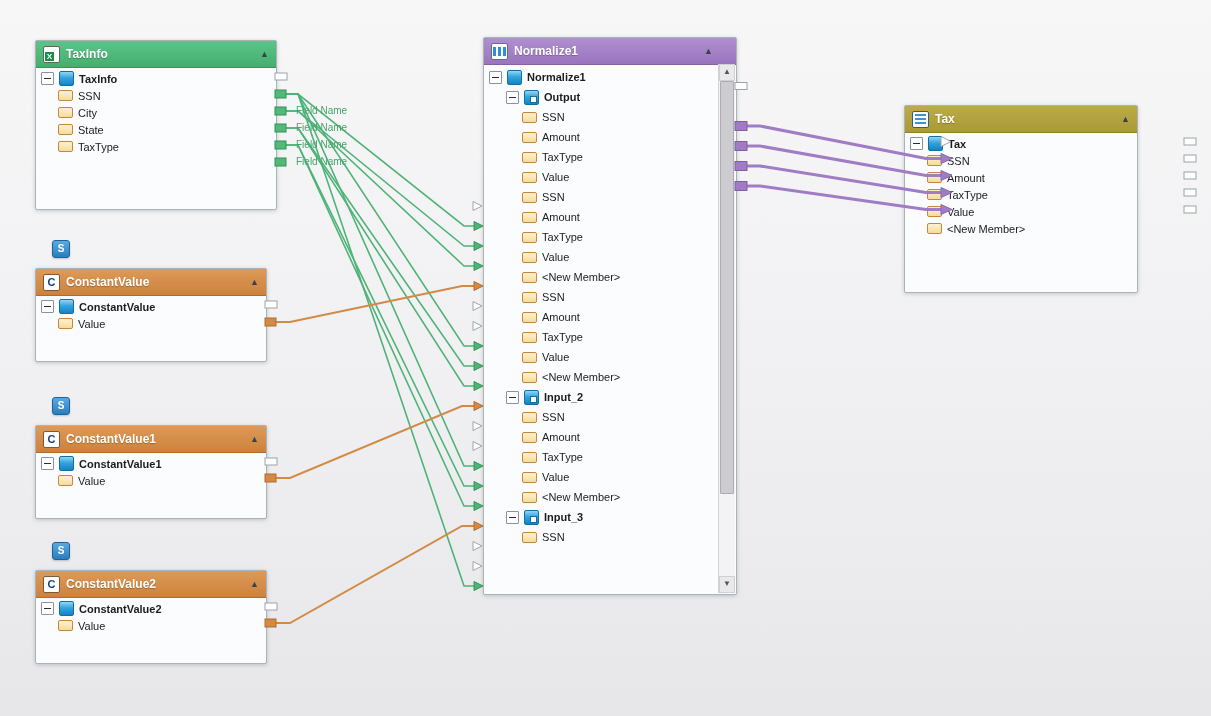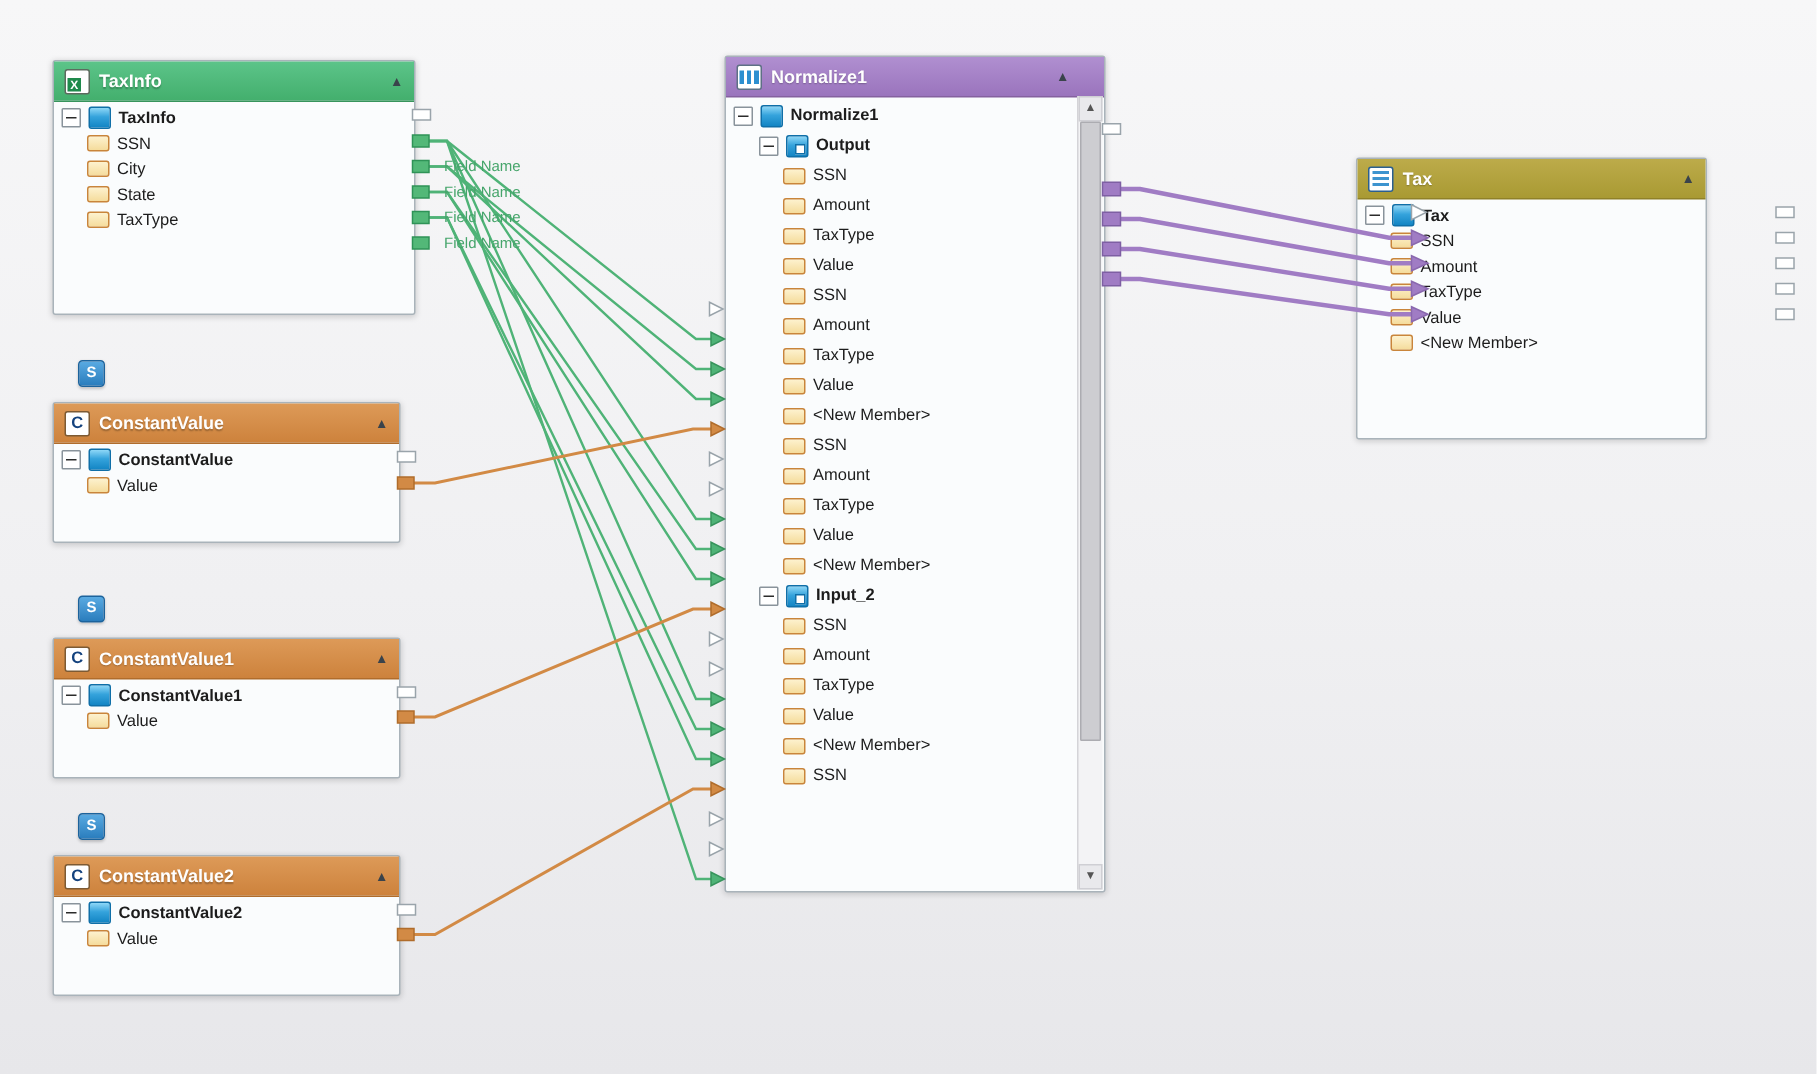--- a/index.html
+++ b/index.html
@@ -271,20 +271,25 @@
         </div>
       <div class="row r20 p2">
           <span class="tag"></span>
           <span>Value</span>
         </div>
       <div class="row r20 p2">
           <span class="tag"></span>
           <span>&lt;New Member&gt;</span>
         </div>
 
+      <div class="row r20 p1">
+        <span class="exp"></span>
+        <span class="rec grp"></span>
+        <span class="b">Input_3</span>
+      </div>
       <div class="row r20 p2">
           <span class="tag"></span>
           <span>SSN</span>
         </div>
     </div>
 
     <div class="vscroll">
       <div class="sb-btn">▲</div>
       <div class="sb-track">
         <div class="sb-thumb"></div>

